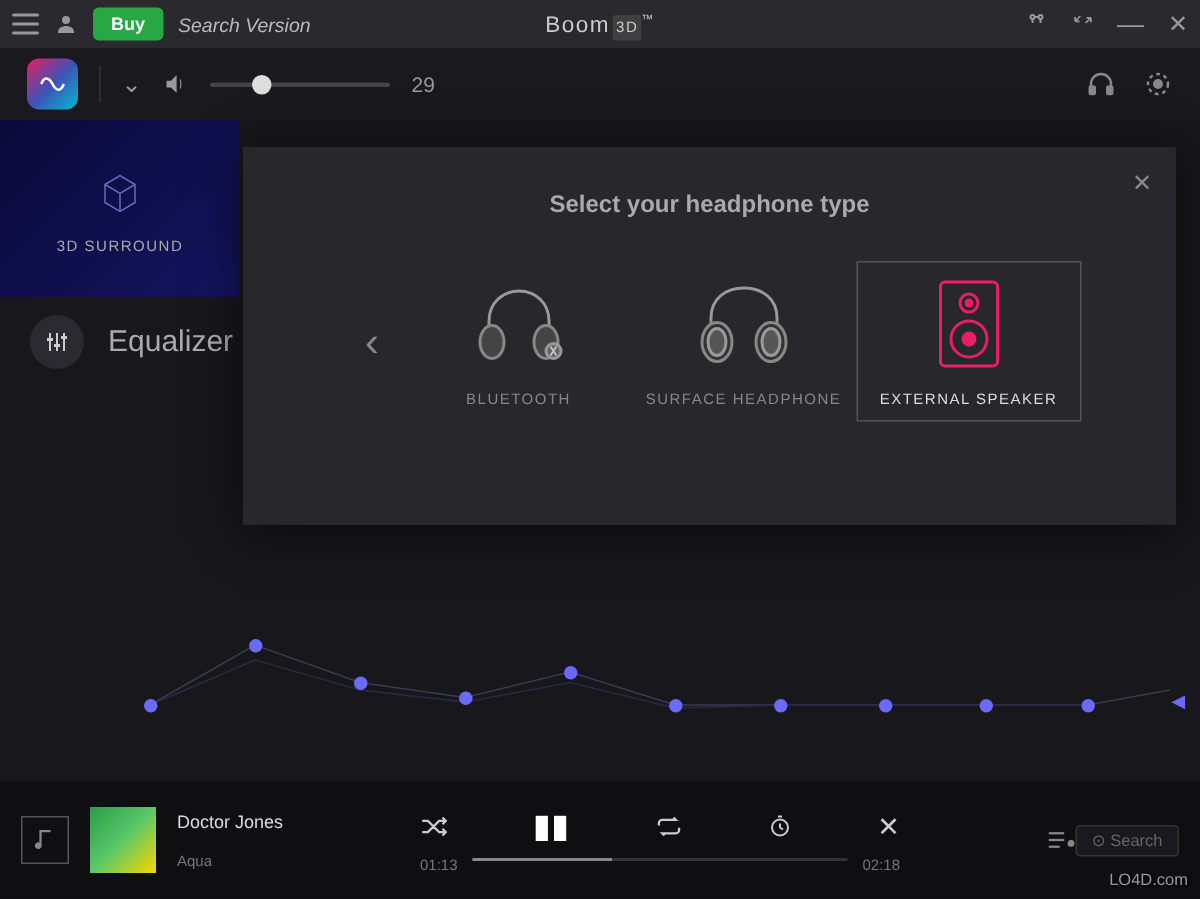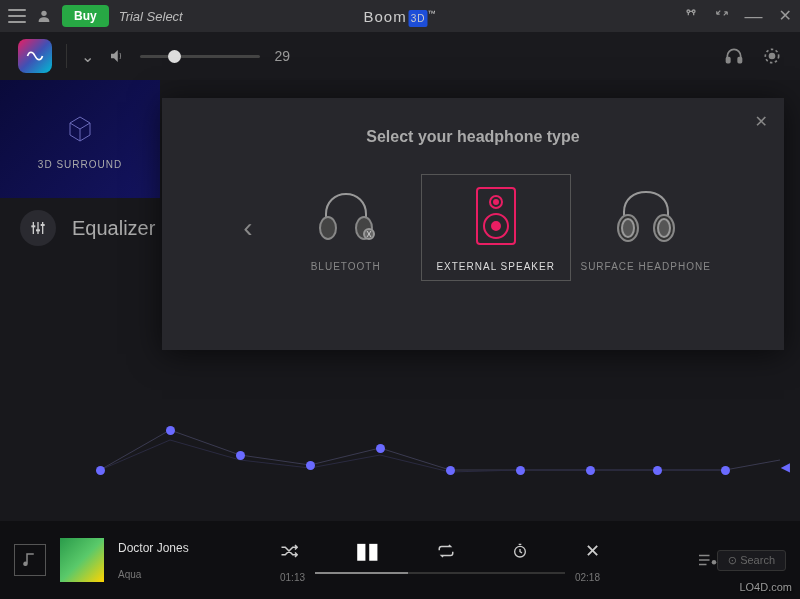--- a/index.html
+++ b/index.html
@@ -67,24 +67,24 @@
         <span></span>
         <span></span>
       </div>
     <span class="user-icon">
       <svg width="16" height="16" viewBox="0 0 24 24" fill="#999">
           <circle cx="12" cy="8" r="4"></circle>
           <path d="M4 20c0-4 4-6 8-6s8 2 8 6v1H4z"></path>
         </svg>
     </span>
     <button class="buy-btn">Buy</button>
-    <span class="trial">Trial Select</span>
+    <span class="trial">Search Version</span>
   </div>
   <div class="app-title">
-    <span>Boom</span><span style="font-size:10px;background:#1d4ed8;padding:3px 2px;margin-left:2px;border-radius:2px">3D</span><sup>™</sup>
+    <span>Boom</span><span style="font-size:10px;background:#404040;padding:3px 2px;margin-left:2px;border-radius:2px">3D</span><sup>™</sup>
   </div>
   <div class="titlebar-right">
     <span>
         <svg width="16" height="16" viewBox="0 0 24 24" fill="none" stroke="#999" stroke-width="2">
           <circle cx="8" cy="8" r="2"></circle>
           <circle cx="16" cy="8" r="2"></circle>
           <path d="M10 8h4M8 10v4M16 10v4"></path>
         </svg>
       </span>
     <span>
@@ -166,43 +166,43 @@
           <svg width="70" height="60" viewBox="0 0 70 60" fill="none" stroke="#999" stroke-width="2">
               <path d="M15 40V28c0-12 9-20 20-20s20 8 20 20v12"></path>
               <ellipse cx="17" cy="42" rx="8" ry="11" fill="#444" stroke="#888"></ellipse>
               <ellipse cx="53" cy="42" rx="8" ry="11" fill="#444" stroke="#888"></ellipse>
               <circle cx="58" cy="48" r="5" fill="#666"></circle>
               <path d="M56 45l4 6M56 51l4-6" stroke="#ccc" stroke-width="1"></path>
             </svg>
         </div>
         <div class="hp-label">BLUETOOTH</div>
       </div>
+      <div class="hp-option">
+        <div class="hp-icon">
+          <svg width="70" height="60" viewBox="0 0 70 60" fill="none" stroke="#999" stroke-width="2">
+              <path d="M13 38V26c0-13 10-20 22-20s22 7 22 20v12"></path>
+              <ellipse cx="17" cy="42" rx="10" ry="13" fill="#333" stroke="#888"></ellipse>
+              <ellipse cx="53" cy="42" rx="10" ry="13" fill="#333" stroke="#888"></ellipse>
+              <ellipse cx="17" cy="42" rx="6" ry="9" fill="#555"></ellipse>
+              <ellipse cx="53" cy="42" rx="6" ry="9" fill="#555"></ellipse>
+            </svg>
+        </div>
+        <div class="hp-label">SURFACE HEADPHONE</div>
+      </div>
       <div class="hp-option selected">
         <div class="hp-icon">
           <svg width="50" height="64" viewBox="0 0 50 64" fill="none" stroke="#e91e63" stroke-width="2">
               <rect x="6" y="4" width="38" height="56" rx="3"></rect>
               <circle cx="25" cy="18" r="6"></circle>
               <circle cx="25" cy="18" r="2" fill="#e91e63"></circle>
               <circle cx="25" cy="42" r="12"></circle>
               <circle cx="25" cy="42" r="4" fill="#e91e63"></circle>
             </svg>
         </div>
         <div class="hp-label">EXTERNAL SPEAKER</div>
-      </div>
-      <div class="hp-option">
-        <div class="hp-icon">
-          <svg width="70" height="60" viewBox="0 0 70 60" fill="none" stroke="#999" stroke-width="2">
-              <path d="M13 38V26c0-13 10-20 22-20s22 7 22 20v12"></path>
-              <ellipse cx="17" cy="42" rx="10" ry="13" fill="#333" stroke="#888"></ellipse>
-              <ellipse cx="53" cy="42" rx="10" ry="13" fill="#333" stroke="#888"></ellipse>
-              <ellipse cx="17" cy="42" rx="6" ry="9" fill="#555"></ellipse>
-              <ellipse cx="53" cy="42" rx="6" ry="9" fill="#555"></ellipse>
-            </svg>
-        </div>
-        <div class="hp-label">SURFACE HEADPHONE</div>
       </div>
     </div>
   </div>
 
   <div class="eq-graph">
     <svg width="800" height="140" style="position:absolute;left:0;top:0">
       <polyline points="100,100 170,60 240,85 310,95 380,78 450,100 520,100 590,100 657,100 725,100 780,90" stroke="#3a3a50" stroke-width="1" fill="none"></polyline>
       <polyline points="100,100 170,70 240,90 310,98 380,85 450,102 520,100 590,100 657,100 725,100" stroke="#2a2a40" stroke-width="1" fill="none"></polyline>
     </svg>
     <div class="eq-pt" style="left:96px;top:96px"></div>

